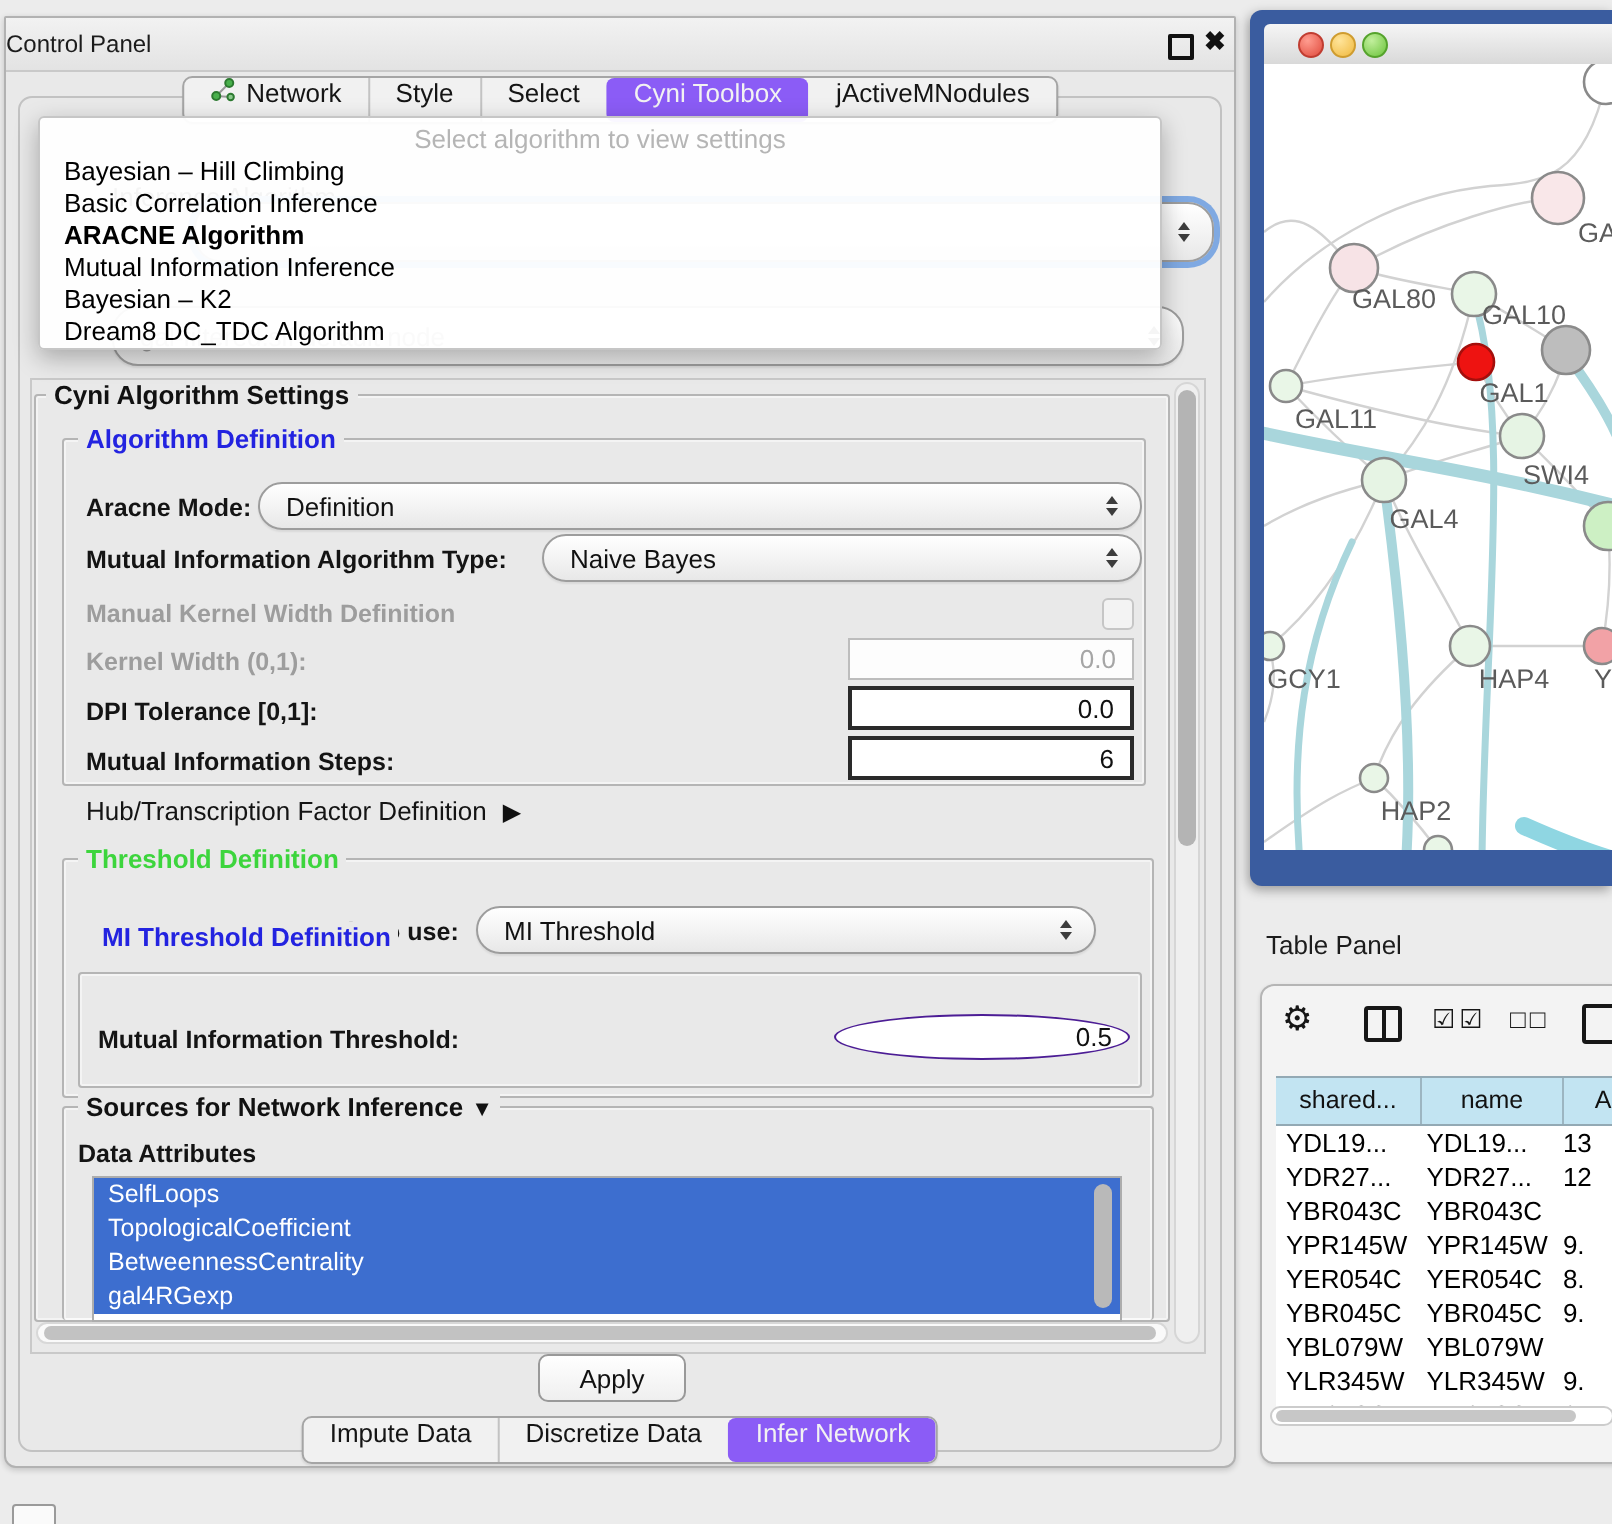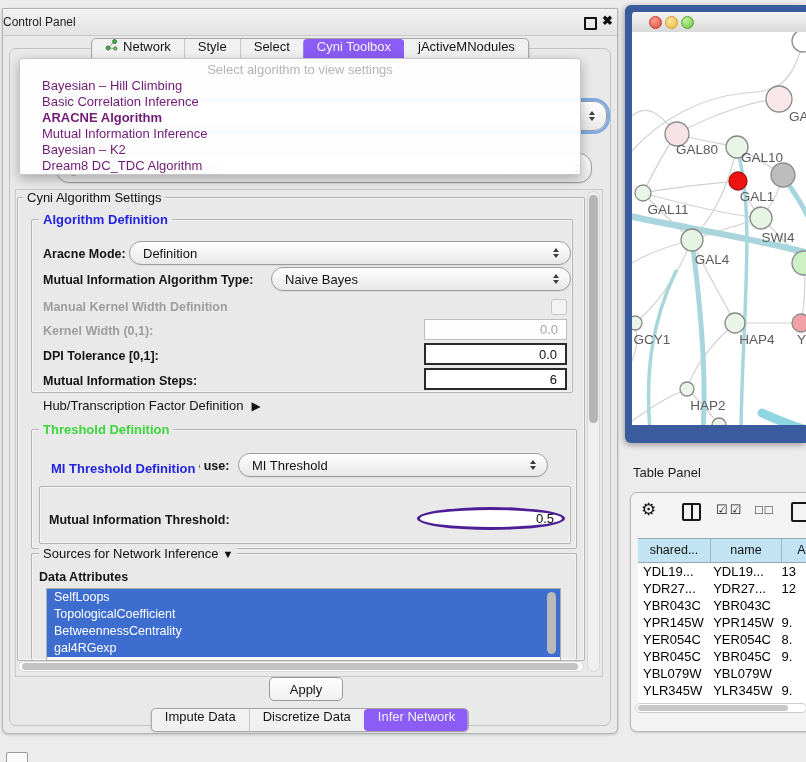--- a/index.html
+++ b/index.html
@@ -18,43 +18,43 @@
   .tabbar{position:absolute;left:50%;transform:translateX(-50%);display:flex;align-items:stretch;height:22px;background:#f1f1f1;border:1px solid #a5a5a5;border-radius:5px;overflow:hidden;box-shadow:0 1px 1px rgba(0,0,0,.08);}
   .tab{display:flex;gap:5px;padding:0 13px;font-size:13px;color:#151515;border-left:1px solid #c3c3c3;white-space:nowrap;}
   .tab:first-child{border-left:none;}
   .tab.active{background:#8b5cf6;color:#f2f2f2;border-radius:4px;border-left-color:transparent;}
   .tab.active + .tab{border-left-color:transparent;}
   .net-tab-ico{display:inline-flex;}
 
   
   .popup{position:absolute;left:16px;top:49px;width:562px;height:117px;background:rgba(255,255,255,.95);border:1px solid #c6c6c6;border-radius:3px;box-shadow:0 4px 12px rgba(0,0,0,.28);z-index:30;padding-top:2px;box-sizing:border-box;}
   .popup-placeholder{text-align:center;color:#b5b5b5;font-size:13px;height:17px;line-height:17px;}
-  .popup-item{font-size:13px;color:#701a75;height:16px;line-height:16px;padding:0 22px;white-space:nowrap;}
+  .popup-item{font-size:13px;color:#000000;height:16px;line-height:16px;padding:0 12px;white-space:nowrap;}
   .popup-item.selected{font-weight:bold;}
 
   
   .combo{position:absolute;background:linear-gradient(#ffffff,#e8e8e8);border:1px solid #9d9d9d;border-radius:13px;font-size:13px;color:#111;display:flex;align-items:center;padding:0 26px 0 13px;box-sizing:border-box;box-shadow:0 1px 1px rgba(0,0,0,.07);}
   .combo.focus{box-shadow:0 0 0 3px #7fa9e2;}
   .combo .cval{overflow:hidden;white-space:nowrap;}
   .combo .cval.gray{color:#9e9e9e;}
   .arrows{position:absolute;right:11px;top:50%;transform:translateY(-50%);display:flex;flex-direction:column;gap:2px;}
   .arr-up{width:0;height:0;border-left:3.5px solid transparent;border-right:3.5px solid transparent;border-bottom:4.5px solid #3c3c3c;}
   .arr-dn{width:0;height:0;border-left:3.5px solid transparent;border-right:3.5px solid transparent;border-top:4.5px solid #3c3c3c;}
   .field{position:absolute;background:#fff;font-size:13px;color:#111;display:flex;align-items:center;justify-content:flex-end;padding:0 8px;box-sizing:border-box;}
   .field.strong{border:2px solid #2a2a2a;}
-  .field.light{border:3px solid #4c1d95;}
+  .field.light{border:1px solid #4c1d95;}
   .field.disabled{border:1px solid #bdbdbd;color:#a6a6a6;background:#fdfdfd;}
   .lbl{position:absolute;font-size:12.5px;font-weight:bold;color:#141414;white-space:nowrap;}
   .lbl.disabled{color:#9d9d9d;}
   .lbl.reg{font-weight:normal;font-size:13px;}
   .grp{position:absolute;border:1px solid #b5b5b5;border-radius:2px;box-shadow:inset 0 0 0 1px rgba(255,255,255,.5);}
   .grp-lbl{position:absolute;font-size:13px;background:#e9e9e9;padding:0 4px;white-space:nowrap;z-index:2;}
   .grp-lbl.blue{color:#2323e0;font-weight:bold;}
   .grp-lbl.green{color:#3dd53d;font-weight:bold;}
-  .grp-lbl.plain{color:#111;}
+  .grp-lbl.plain{color:#111;font-weight:bold;}
   .chk{position:absolute;width:14px;height:14px;background:#f3f3f3;border:1px solid #c6c6c6;border-radius:3px;}
   .tri-right{display:inline-block;margin-left:8px;color:#111;font-size:12px;}
   .tri-down{color:#111;font-size:11px;margin-left:4px;}
 
   
   .vsb{position:absolute;left:584px;top:182px;width:13px;height:481px;background:#efefef;border:1px solid #d6d6d6;border-radius:7px;box-sizing:border-box;}
   .vsb-thumb{position:absolute;left:1px;top:3px;width:9px;height:228px;background:#b4b4b4;border-radius:5px;}
   .hsb{position:absolute;left:15px;top:652px;width:566px;height:11px;background:#fafafa;border:1px solid #d8d8d8;border-radius:6px;box-sizing:border-box;}
   .hsb-thumb{position:absolute;left:3px;top:1px;width:556px;height:7px;background:#c2c2c2;border-radius:4px;}
 

